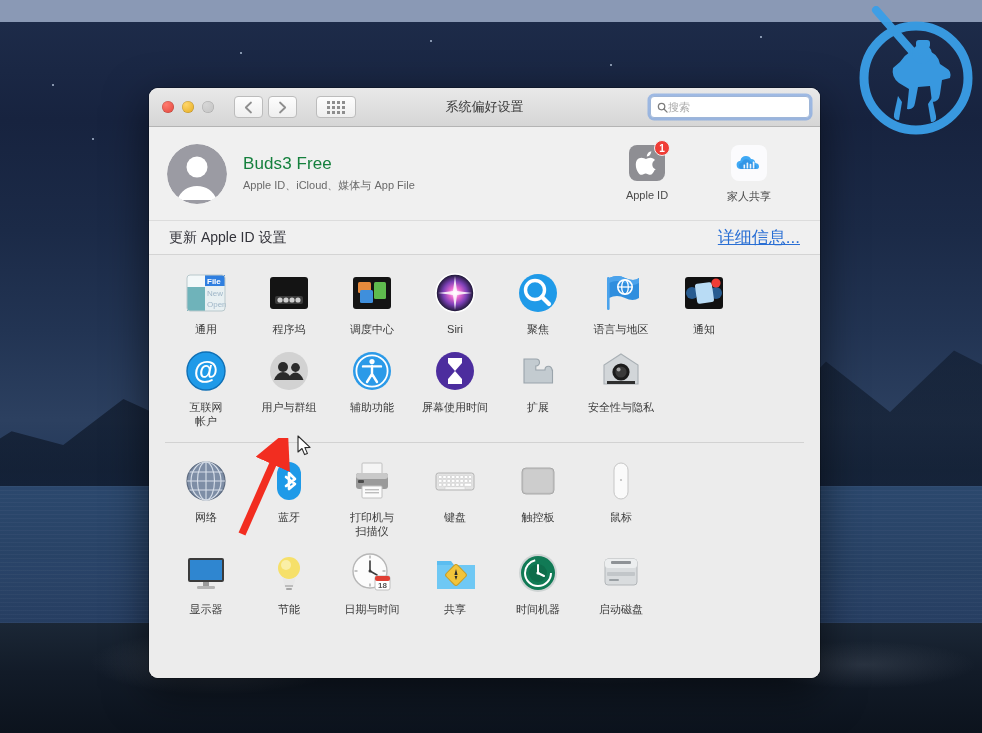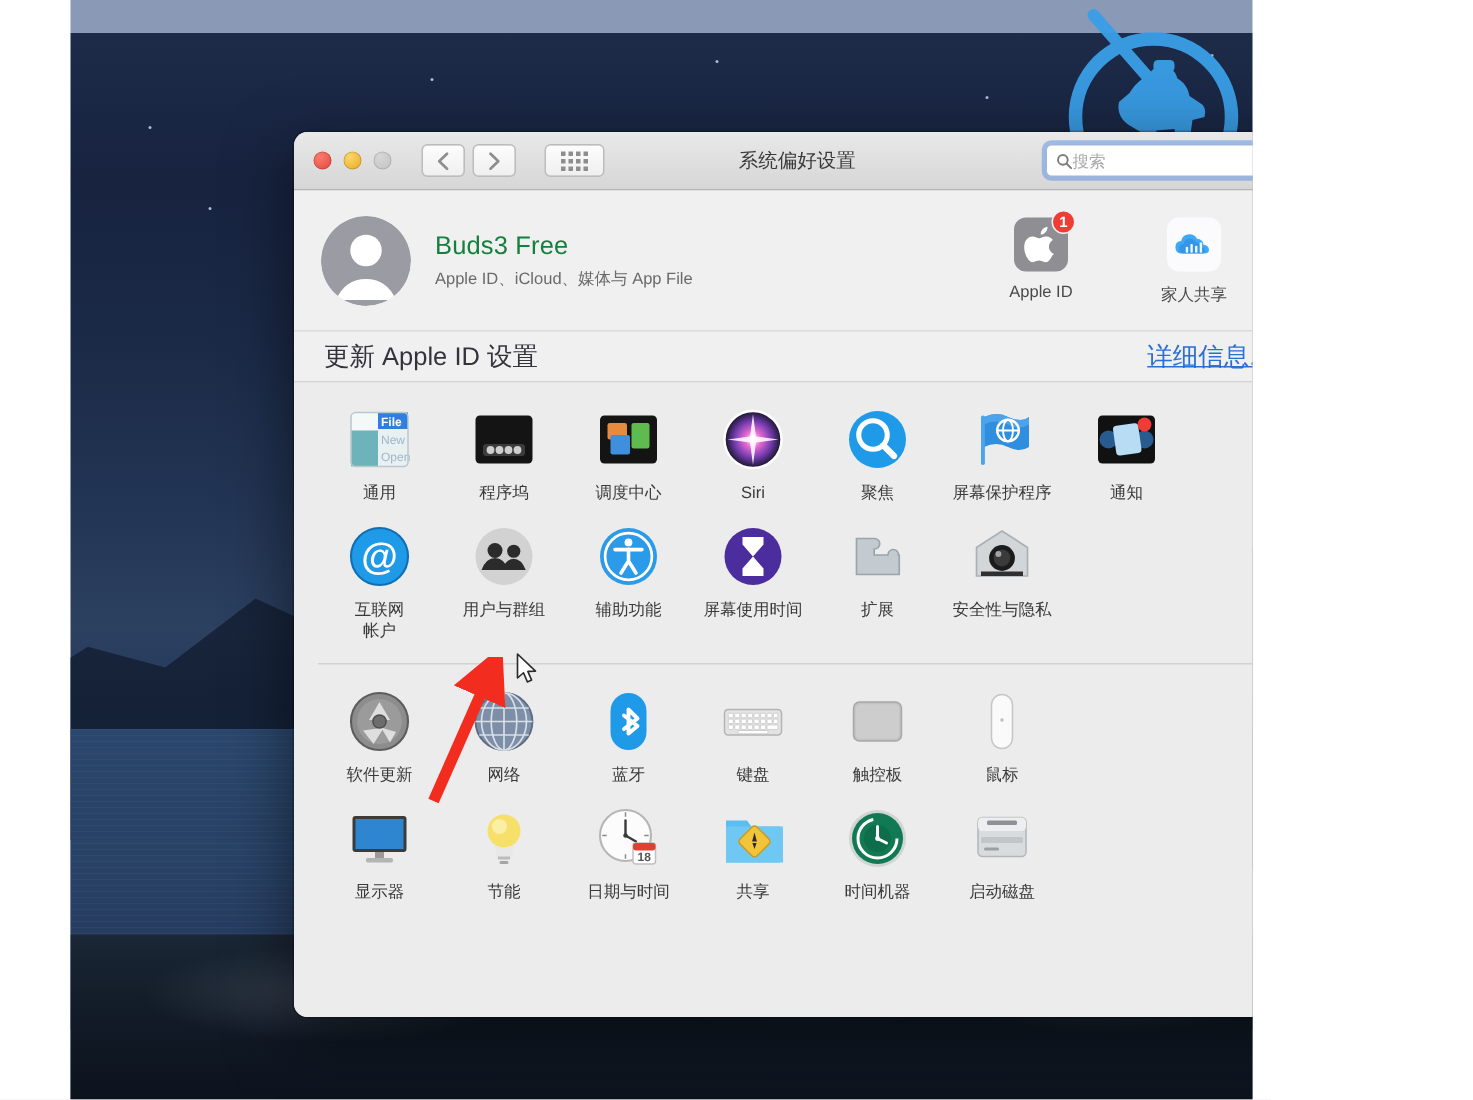--- a/index.html
+++ b/index.html
@@ -5,31 +5,30 @@
   * { box-sizing: border-box; margin: 0; padding: 0; }
   html, body {
     width: 982px; height: 733px;
     overflow: hidden;
     font-family: "Liberation Sans", "DejaVu Sans", sans-serif;
   }
 
   
   #desktop {
     position: relative;
-    width: 788px; height: 733px;
+    width: 982px; height: 733px;
     background:
       linear-gradient(180deg,
         #8a99b5 0px, #8a99b5 22px,
         #1d2b49 22px, #17233f 120px,
         #1b2a47 230px, #223453 330px,
         #2c4060 420px, #24395a 470px,
         #27406a 520px, #2a4468 620px,
         #1c2c42 690px, #141f30 733px);
     overflow: hidden;
-    margin-left: 47px;
   }
   
   #ridge-left {
     position: absolute; left: -40px; top: 330px;
     width: 430px; height: 230px;
     background: linear-gradient(180deg, rgba(10,18,32,.75), rgba(12,22,38,.95));
     clip-path: polygon(0% 100%, 0% 58%, 12% 44%, 24% 50%, 38% 30%, 52% 42%, 66% 24%, 82% 38%, 100% 26%, 100% 100%);
     opacity: .75;
   }
   #ridge-right {
@@ -158,21 +157,21 @@
   }
 
   
   #update-strip {
     flex: 0 0 34px;
     background: #f0f0f0;
     border-bottom: 1px solid #d4d4d4;
     display: flex; align-items: center;
     padding: 0 20px;
   }
-  #update-text { font-size: 17px; color: #33333a; }
+  #update-text { font-size: 14px; color: #33333a; }
   #update-link { margin-left: auto; font-size: 17px; color: #2a6fd4; text-decoration: underline; }
 
   
   #grid-area { flex: 1 1 auto; background: #ececec; padding-top: 10px; }
   .pane {
     padding: 0 16px;
   }
   .pane-sep { height: 1px; background: #d2d2d2; margin: 8px 0 10px; }
 
   .icon-row {
@@ -417,21 +416,21 @@
             <div class="pref-icon">
               <svg width="46" height="46" viewBox="0 0 46 46">
                 <path d="M11 8 q9 -4 16 0 q9 4 14 0 v20 q-6 4 -14 0 q-8 -4 -16 0 z" fill="#2f8ede"></path>
                 <path d="M11 8 q9 -4 16 0 q9 4 14 0 v5 q-6 4 -14 0 q-8 -4 -16 0 z" fill="#4ba3ec"></path>
                 <rect x="9" y="7" width="2.6" height="33" rx="1.2" fill="#4ba3ec"></rect>
                 <circle cx="27" cy="17" r="7.2" fill="none" stroke="#ffffff" stroke-width="1.6"></circle>
                 <ellipse cx="27" cy="17" rx="3.3" ry="7.2" fill="none" stroke="#ffffff" stroke-width="1.3"></ellipse>
                 <line x1="19.8" y1="17" x2="34.2" y2="17" stroke="#ffffff" stroke-width="1.3"></line>
               </svg>
             </div>
-            <div class="pref-label">屏幕保护程序</div>
+            <div class="pref-label">语言与地区</div>
           </div>
 
           <div class="pref-item">
             <div class="pref-icon">
               <svg width="46" height="46" viewBox="0 0 46 46">
                 <rect x="4" y="7" width="38" height="32" rx="3" fill="#111111"></rect>
                 <circle cx="11" cy="23" r="6" fill="#2e6fb0" opacity=".8"></circle>
                 <circle cx="35" cy="23" r="6" fill="#2e6fb0" opacity=".8"></circle>
                 <rect x="15" y="13" width="17" height="20" rx="2.5" fill="#b9dcf5" transform="rotate(-8 23 23)"></rect>
                 <circle cx="35" cy="13" r="4.6" fill="#ef3d36"></circle>
@@ -513,37 +512,20 @@
           </div>
         </div>
 
         <div class="pane-sep"></div>
       </div>
 
       <div class="pane">
 
         <div class="icon-row">
 
-          <div class="pref-item">
-            <div class="pref-icon">
-              <svg width="46" height="46" viewBox="0 0 46 46">
-                <circle cx="23" cy="23" r="19" fill="#8d8d8d"></circle>
-                <circle cx="23" cy="23" r="19" fill="none" stroke="#5d5d5d" stroke-width="1.4"></circle>
-                <g fill="#5a5a5a">
-                  <circle cx="23" cy="23" r="15" fill="#9b9b9b"></circle>
-                </g>
-                <path d="M23 10 L30 22 L16 22 Z" fill="#dedede"></path>
-                <path d="M12 29 L26 27 L19 38 Z" fill="#dedede"></path>
-                <path d="M34 29 L27 38 L20 27 Z" fill="#dedede" opacity=".0"></path>
-                <path d="M34 30 L24 27 L30 37 Z" fill="#dedede"></path>
-                <circle cx="23" cy="23" r="4.4" fill="#6d6d6d" stroke="#4e4e4e" stroke-width="1"></circle>
-              </svg>
-            </div>
-            <div class="pref-label">软件更新</div>
-          </div>
 
           <div class="pref-item">
             <div class="pref-icon">
               <svg width="46" height="46" viewBox="0 0 46 46">
                 <circle cx="23" cy="23" r="19" fill="#7e8ea6"></circle>
                 <circle cx="23" cy="23" r="19" fill="none" stroke="#5d6b80" stroke-width="1.2"></circle>
                 <g stroke="#e8eef6" stroke-width="1.1" fill="none" opacity=".85">
                   <ellipse cx="23" cy="23" rx="8.5" ry="19"></ellipse>
                   <ellipse cx="23" cy="23" rx="15" ry="19"></ellipse>
                   <line x1="4" y1="23" x2="42" y2="23"></line>
@@ -560,20 +542,35 @@
             <div class="pref-icon">
               <svg width="46" height="46" viewBox="0 0 46 46">
                 <rect x="11" y="4" width="24" height="38" rx="12" fill="#1f9ae8"></rect>
                 <path d="M20 14 L29 21 L23 26 V10 L29 16 L20 23" fill="none" stroke="#ffffff" stroke-width="2.6" stroke-linejoin="round" stroke-linecap="round" transform="translate(0,5)"></path>
               </svg>
             </div>
             <div class="pref-label">蓝牙</div>
           </div>
 
 
+          <div class="pref-item">
+            <div class="pref-icon">
+              <svg width="46" height="46" viewBox="0 0 46 46">
+                <rect x="13" y="5" width="20" height="11" rx="1" fill="#f5f5f5" stroke="#c0c0c0" stroke-width="1"></rect>
+                <rect x="7" y="15" width="32" height="16" rx="3" fill="#9a9a9a"></rect>
+                <rect x="7" y="15" width="32" height="6" rx="3" fill="#c9c9c9"></rect>
+                <rect x="13" y="28" width="20" height="12" rx="1" fill="#fbfbfb" stroke="#c0c0c0" stroke-width="1"></rect>
+                <rect x="16" y="31" width="14" height="1.4" fill="#bdbdbd"></rect>
+                <rect x="16" y="34" width="14" height="1.4" fill="#bdbdbd"></rect>
+                <rect x="9" y="22" width="6" height="3" rx="1" fill="#4a4a4a"></rect>
+              </svg>
+            </div>
+            <div class="pref-label">打印机与
+扫描仪</div>
+          </div>
 
           <div class="pref-item">
             <div class="pref-icon">
               <svg width="46" height="46" viewBox="0 0 46 46">
                 <rect x="4" y="15" width="38" height="17" rx="2.5" fill="#e3e3e3" stroke="#b4b4b4" stroke-width="1"></rect>
                 <g fill="#ffffff" stroke="#c4c4c4" stroke-width=".5">
                   <rect x="6.5" y="17.5" width="3.4" height="3" rx=".6"></rect>
                     <rect x="10.8" y="17.5" width="3.4" height="3" rx=".6"></rect>
                   <rect x="15.1" y="17.5" width="3.4" height="3" rx=".6"></rect>
                     <rect x="19.4" y="17.5" width="3.4" height="3" rx=".6"></rect>

